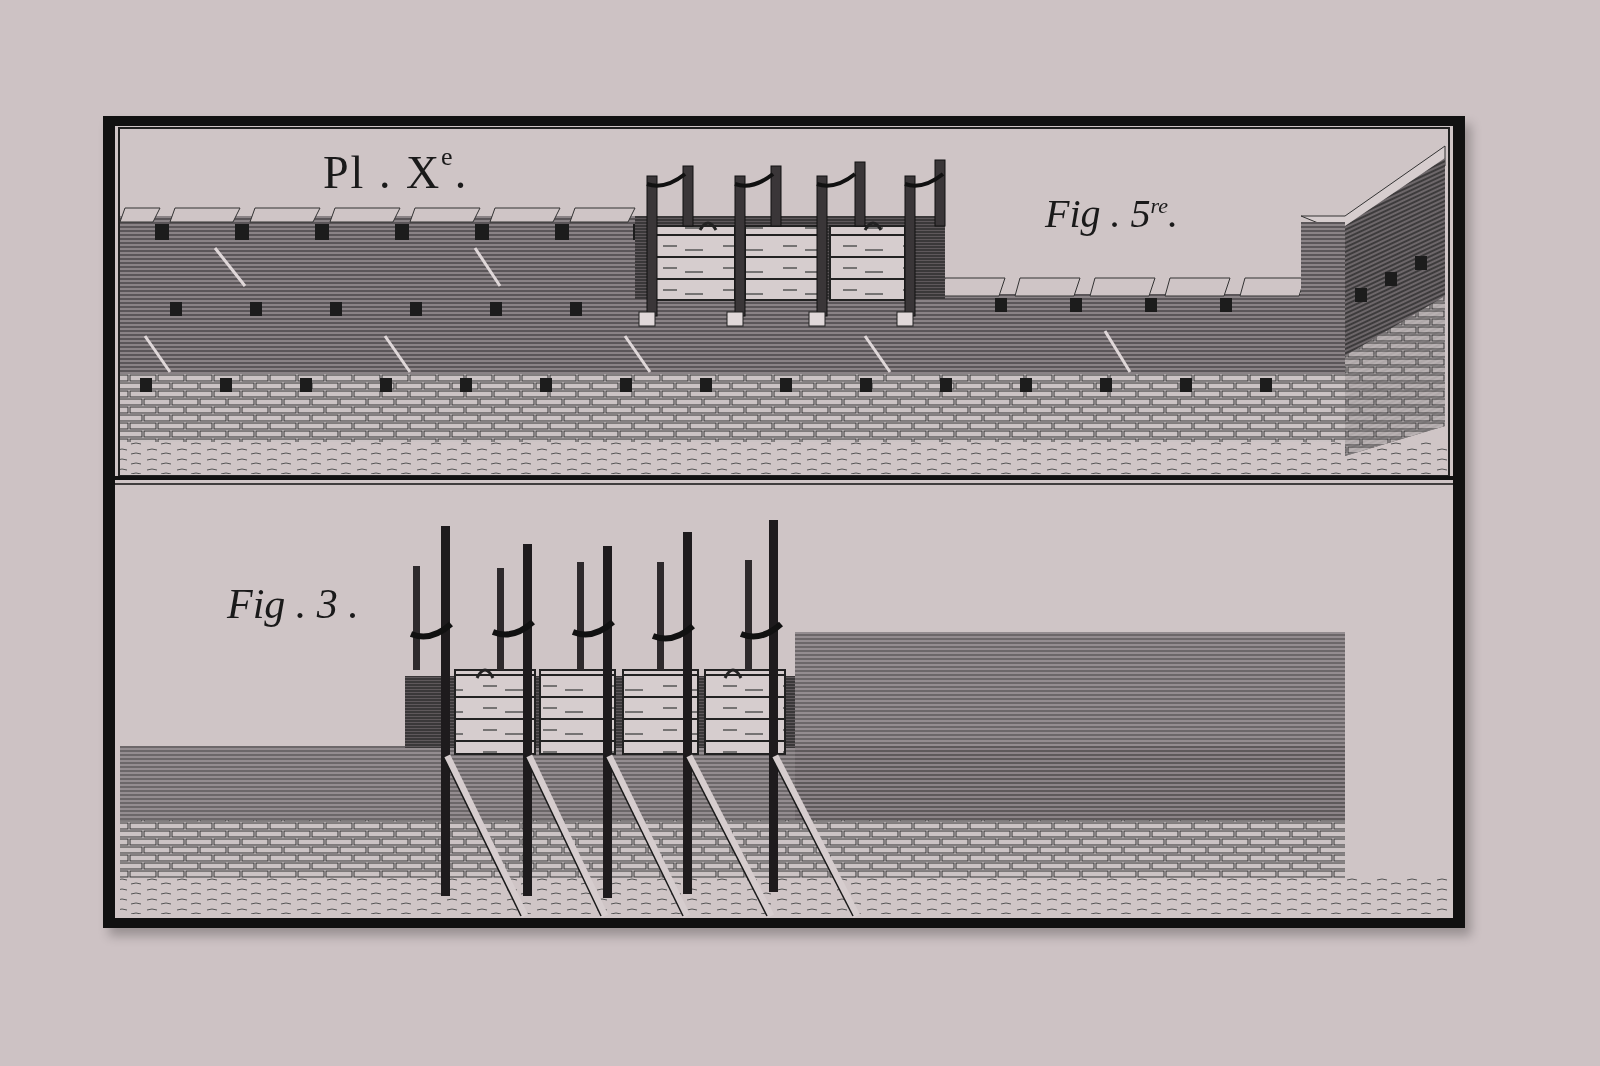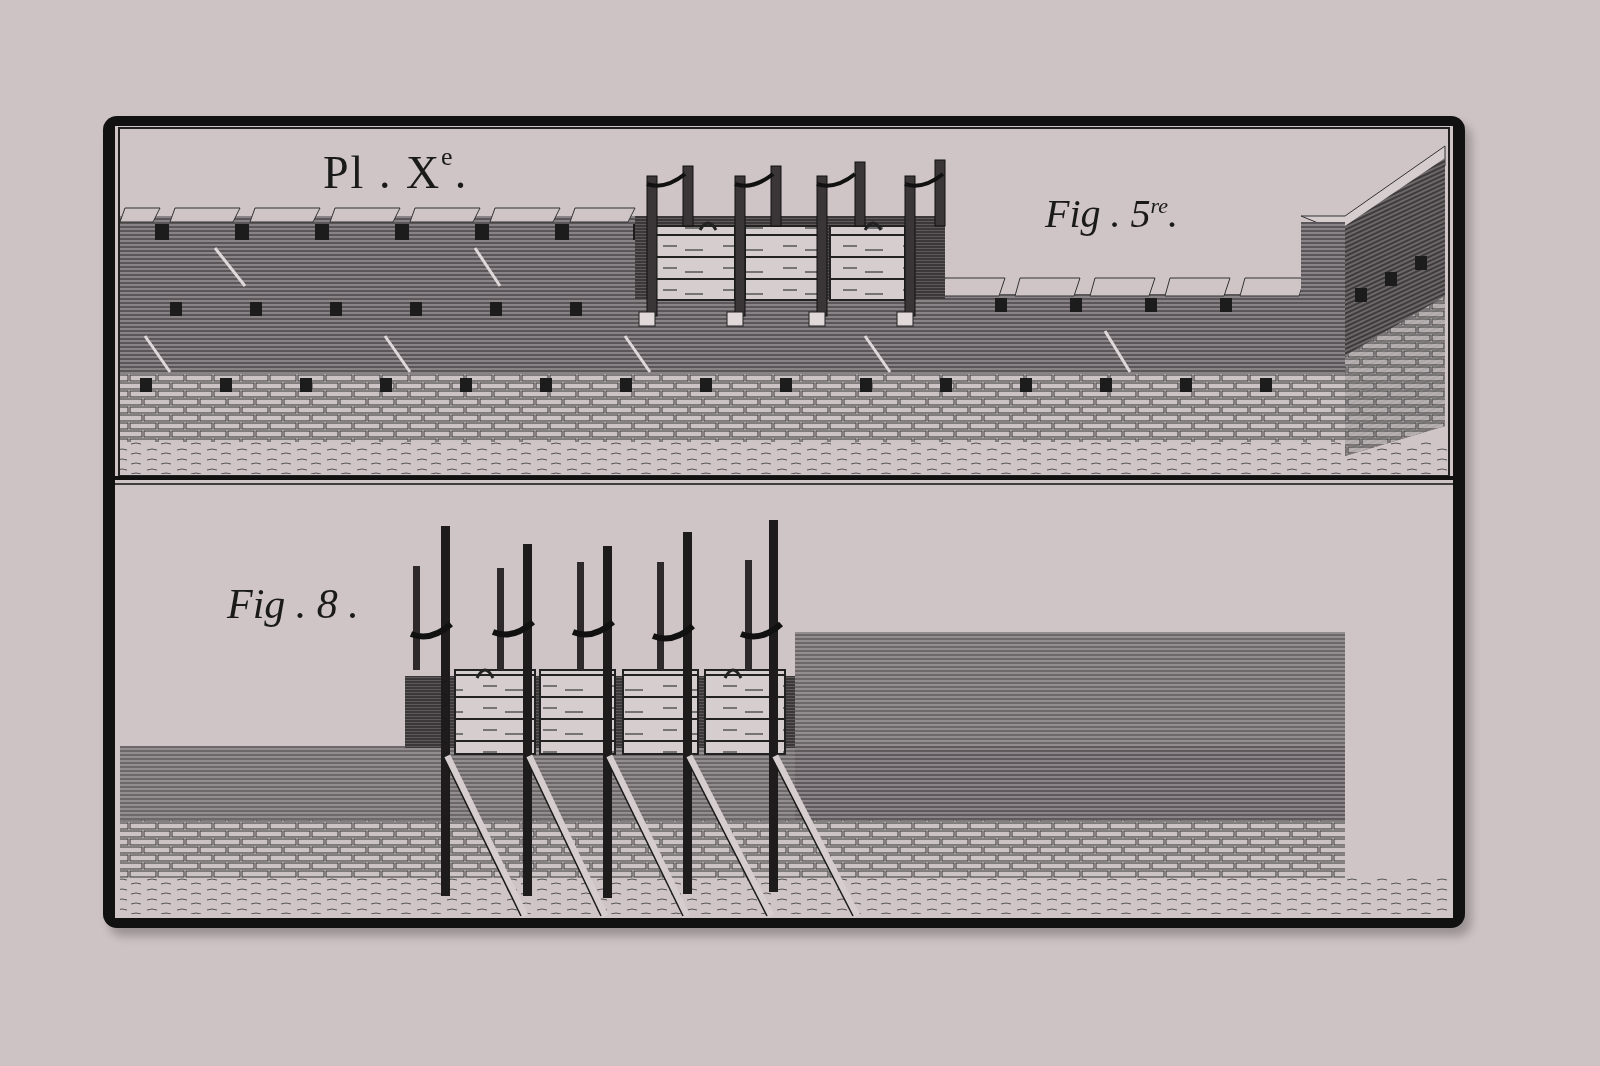--- a/index.html
+++ b/index.html
@@ -1,17 +1,17 @@
 <!DOCTYPE html>
 <html><head>
 <meta charset="utf-8">
 <style>
   html,body{margin:0;padding:0;}
   body{width:1600px;height:1066px;background:#cdc2c4;position:relative;overflow:hidden;font-family:"DejaVu Serif",serif;}
-  .plate{position:absolute;left:103px;top:116px;width:1362px;height:812px;background:#111;box-shadow:6px 8px 10px rgba(0,0,0,0.25);border-radius:14px;}
+  .plate{position:absolute;left:103px;top:116px;width:1362px;height:812px;background:#111;box-shadow:6px 8px 10px rgba(0,0,0,0.25);}
   .paper{position:absolute;left:12px;top:10px;right:12px;bottom:10px;background:#cfc5c6;}
   svg{position:absolute;left:0;top:0;}
   .label{position:absolute;color:#1a1a1a;white-space:nowrap;}
   .pl{left:208px;top:20px;font-family:"Liberation Serif",serif;font-size:46px;letter-spacing:2px;}
   .pl sup{font-size:26px;vertical-align:top;position:relative;top:-4px;}
   .fig1{left:930px;top:64px;font-family:"Liberation Serif",serif;font-style:italic;font-size:40px;}
   .fig1 sup{font-size:22px;}
   .fig2{left:112px;top:454px;font-family:"Liberation Serif",serif;font-style:italic;font-size:42px;}
 </style>
 </head>
@@ -231,15 +231,15 @@
             <line x1="490" y1="630" x2="568" y2="790"></line>
               <line x1="570" y1="630" x2="652" y2="790"></line>
             <line x1="656" y1="630" x2="738" y2="790"></line>
           </g>
         </g>
       </g>
     </svg>
 
     <div class="label pl"><span>Pl</span> . <span>X</span><sup>e</sup><span>.</span></div>
     <div class="label fig1"><span>Fig . 5</span><sup>re</sup><span>.</span></div>
-    <div class="label fig2">Fig . 8 .</div>
+    <div class="label fig2">Fig . 3 .</div>
   </div>
 </div>
 
 </body></html>

